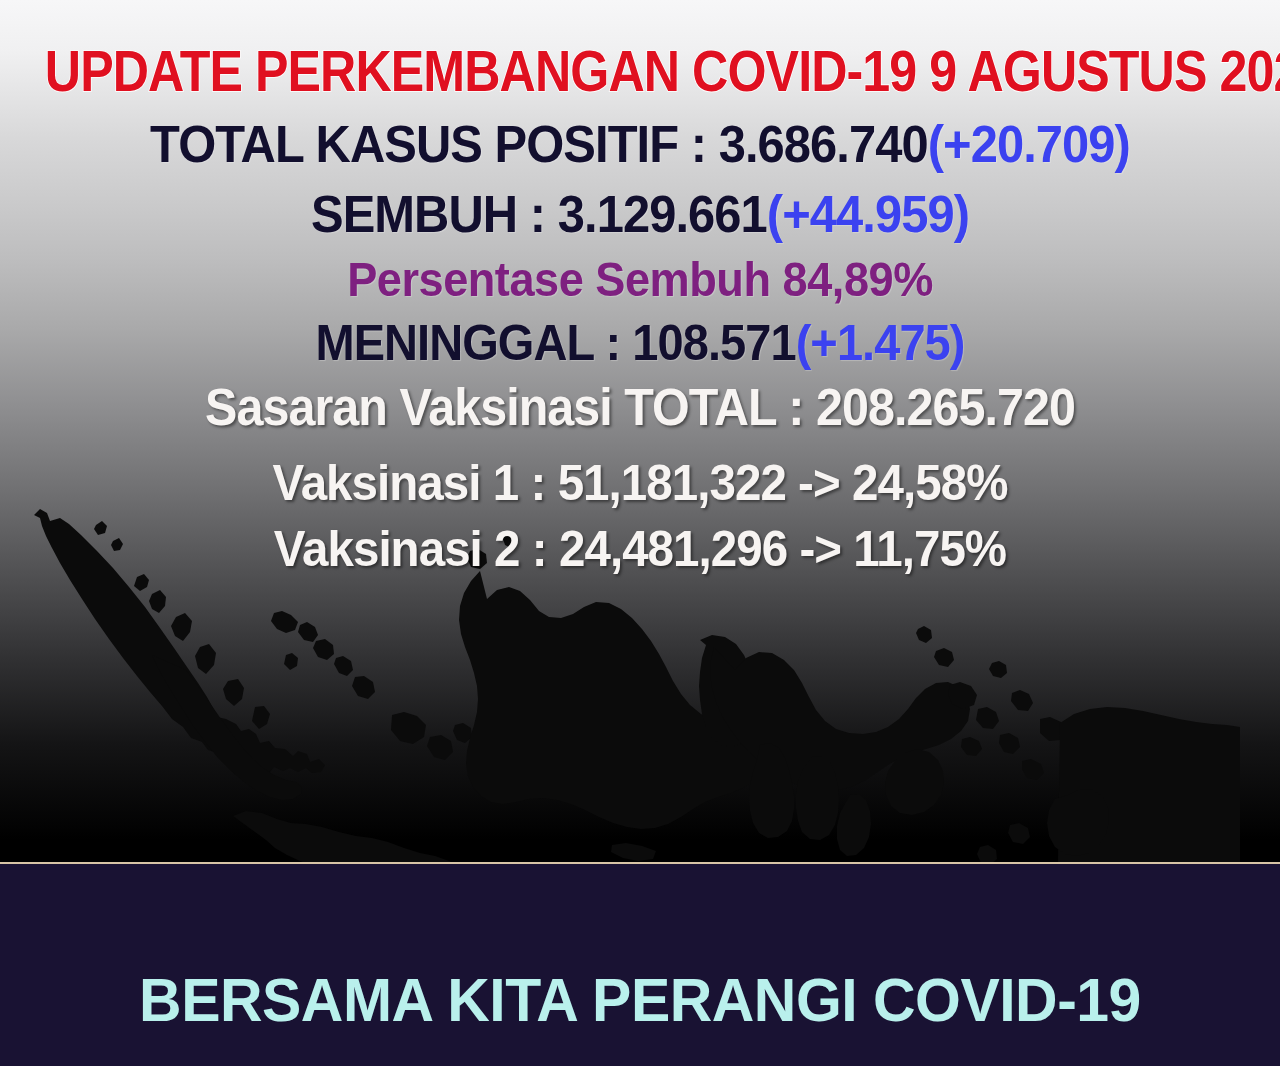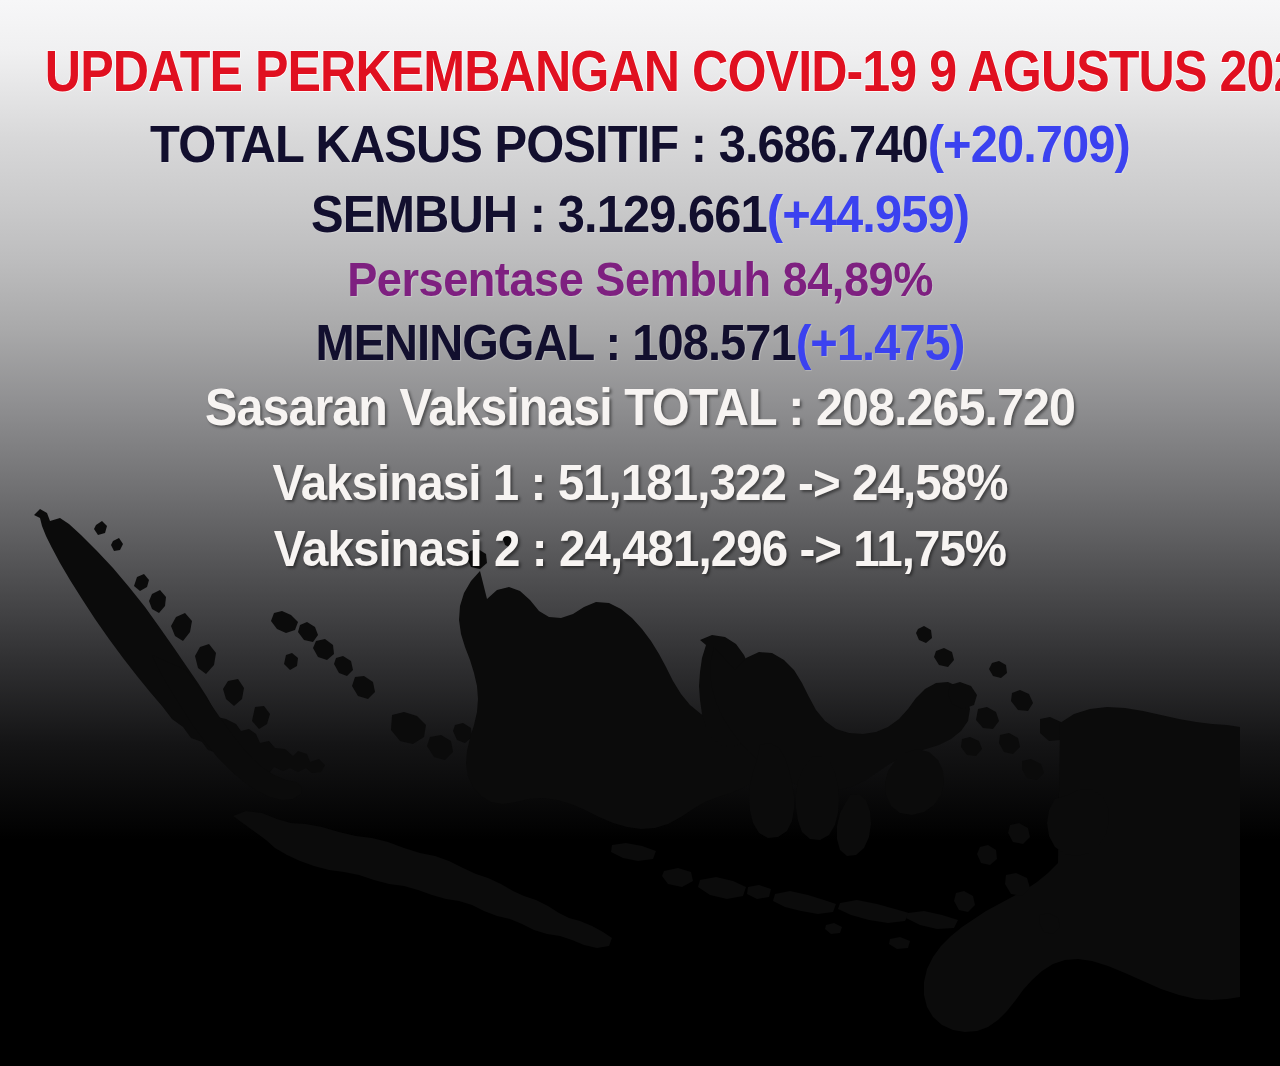--- a/index.html
+++ b/index.html
@@ -257,14 +257,27 @@
 
     <div class="line stat" id="line-meninggal"><span>MENINGGAL : </span><span>108.571</span><span class="delta">(+1.475)</span></div>
 
     <div class="line vax" id="line-sasaran"><span>Sasaran Vaksinasi TOTAL : </span><span>208.265.720</span></div>
 
     <div class="line vax" id="line-vax1"><span>Vaksinasi 1 : </span><span>51,181,322</span><span> -&gt; </span><span>24,58%</span></div>
 
     <div class="line vax" id="line-vax2"><span>Vaksinasi 2 : </span><span>24,481,296</span><span> -&gt; </span><span>11,75%</span></div>
   </div>
 
+  <div id="banner">
+    <div id="banner-map">
+      <svg viewBox="0 0 1280 571" xmlns="http://www.w3.org/2000/svg" aria-hidden="true">
+        <clipPath id="shapeclip2">
+            <use href="#indo-shapes"></use>
+          </clipPath>
+        <g clip-path="url(#shapeclip2)">
+          <rect x="0" y="240" width="1280" height="331" fill="#ffffff"></rect>
+        </g>
+      </svg>
+    </div>
+    <div id="banner-text">BERSAMA KITA PERANGI COVID-19</div>
+  </div>
 
 </div>
 
 </body></html>

